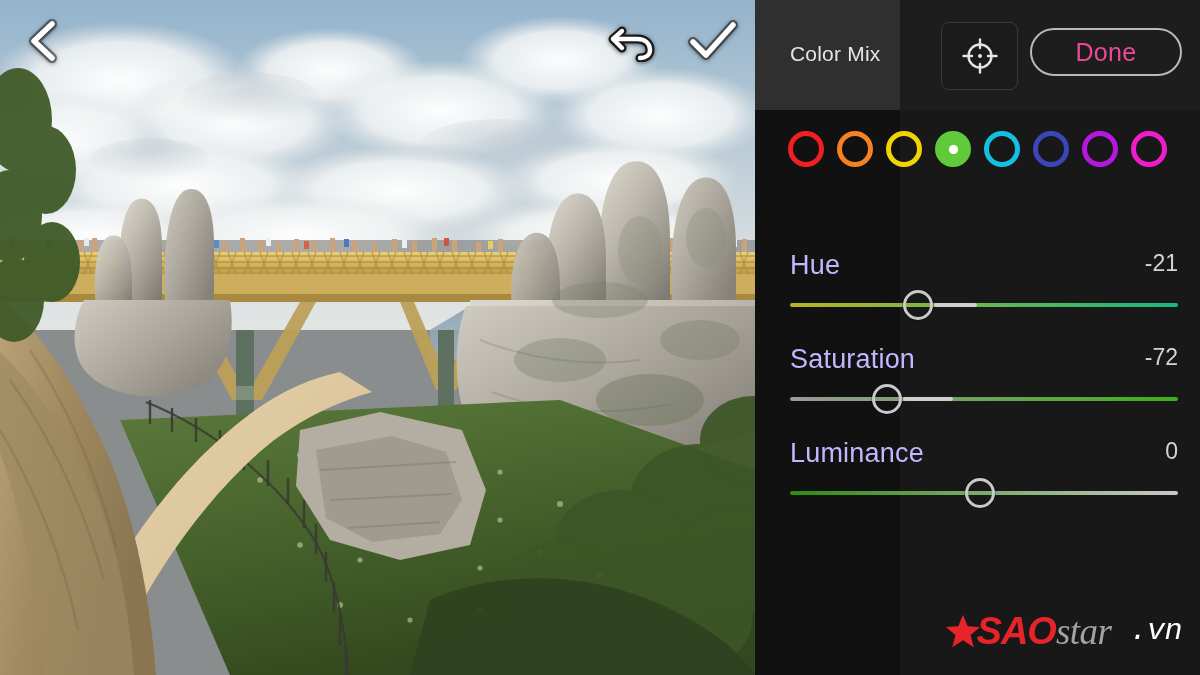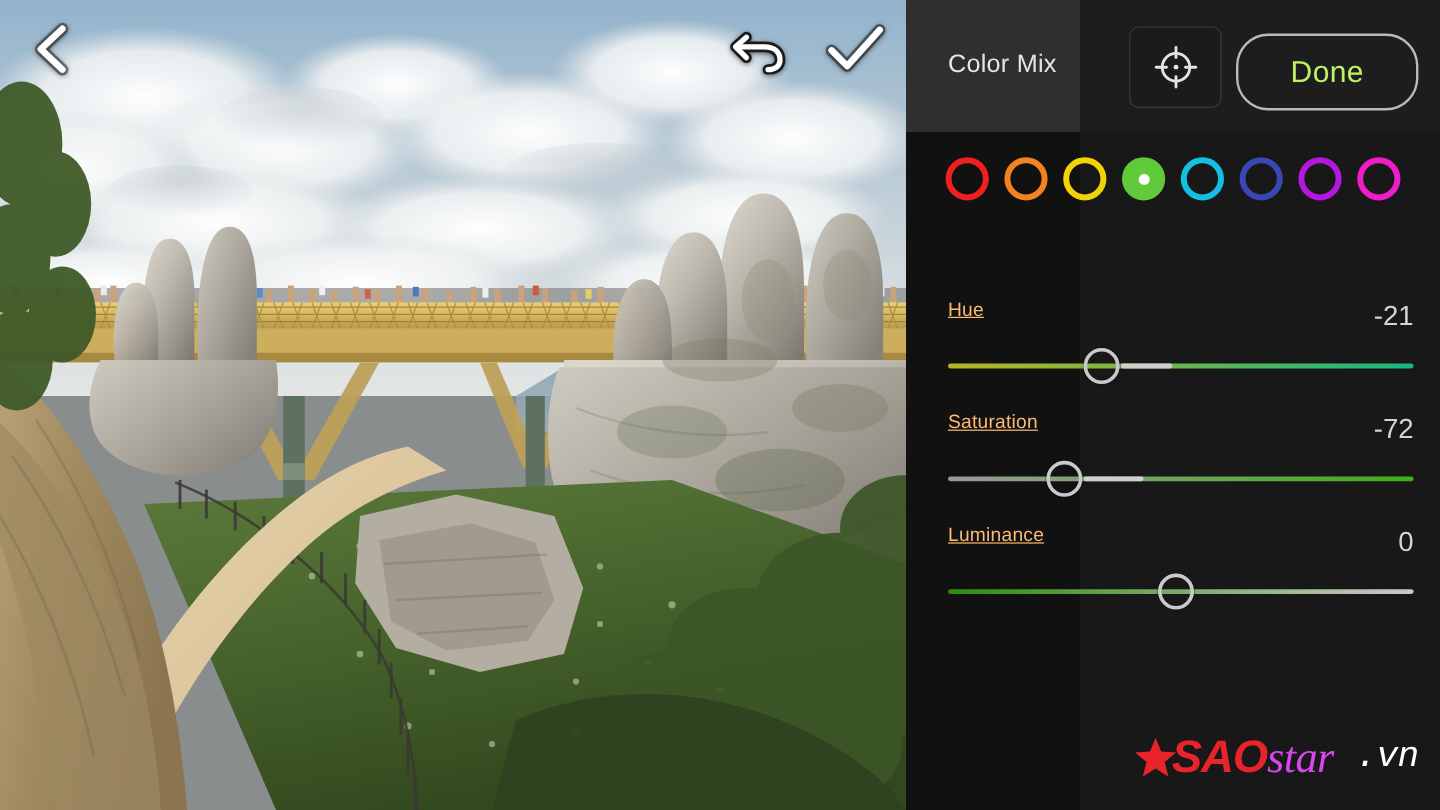--- a/index.html
+++ b/index.html
@@ -58,23 +58,23 @@
   }
 
   #target-button{
     position:absolute; left:186px; top:22px; width:77px; height:68px;
     border:1px solid #3b3b3b; border-radius:8px;
     background:#1b1b1b;
     display:flex; align-items:center; justify-content:center;
     cursor:pointer;
   }
   #done-button{
-    position:absolute; left:275px; top:28px; width:152px; height:64px;
+    position:absolute; left:275px; top:28px; width:152px; height:48px;
     border:2px solid #b9b9b9; border-radius:27px;
-    background:transparent; color:#bef264;
+    background:transparent; color:#ec4899;
     font-size:25px; font-family:"Liberation Sans", sans-serif;
     letter-spacing:.3px; cursor:pointer;
     display:flex; align-items:center; justify-content:center;
   }
 
   
   #swatch-row{
     position:absolute; left:33px; top:131px;
     width:390px; height:40px;
   }
@@ -89,23 +89,22 @@
     display:flex; align-items:center; justify-content:center;
   }
   .swatch.selected .dot{
     width:9px; height:9px; border-radius:50%; background:#fff;
   }
 
   
   .slider-block{ position:absolute; left:0; width:445px; }
   .slider-label{
     position:absolute; left:35px; top:0;
-    color:#fdba74; font-size:16px; letter-spacing:.2px;
+    color:#c4b5fd; font-size:27px; letter-spacing:.2px;
     white-space:nowrap;
-    text-decoration:underline;
   }
   .slider-value{
     position:absolute; right:22px; top:0;
     color:#d4d4d4; font-size:23px; text-align:right;
     white-space:nowrap;
   }
   .track-wrap{
     position:absolute; left:35px; top:40px; width:388px; height:30px;
   }
   .track{
@@ -135,21 +134,21 @@
     display:flex; align-items:center; height:44px;
     pointer-events:none;
   }
   #wm-star{ width:36px; height:36px; margin-right:-4px; }
   .wm-sao{
     color:#e8232a; font-size:38px; font-weight:bold;
     font-family:"Liberation Sans", sans-serif;
     letter-spacing:-1px; font-style:italic;text-align:center;
   }
   .wm-star-txt{
-    color:#d946ef; font-size:37px; font-style:italic;
+    color:#a3a3a3; font-size:37px; font-style:italic;
     font-family:"Liberation Serif", serif; letter-spacing:-.5px;
   }
   .wm-vn{
     color:#ffffff; font-size:30px; font-style:italic;
     font-family:Liberation Mono, monospace; letter-spacing:-.5px;
     margin-left:18px;
   }
 </style>
 </head>
 <body>

